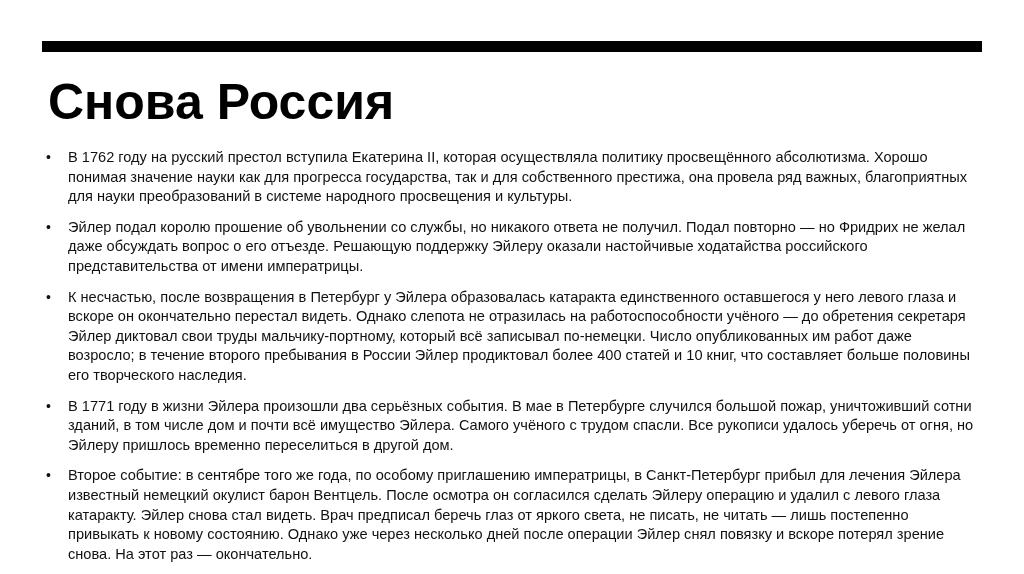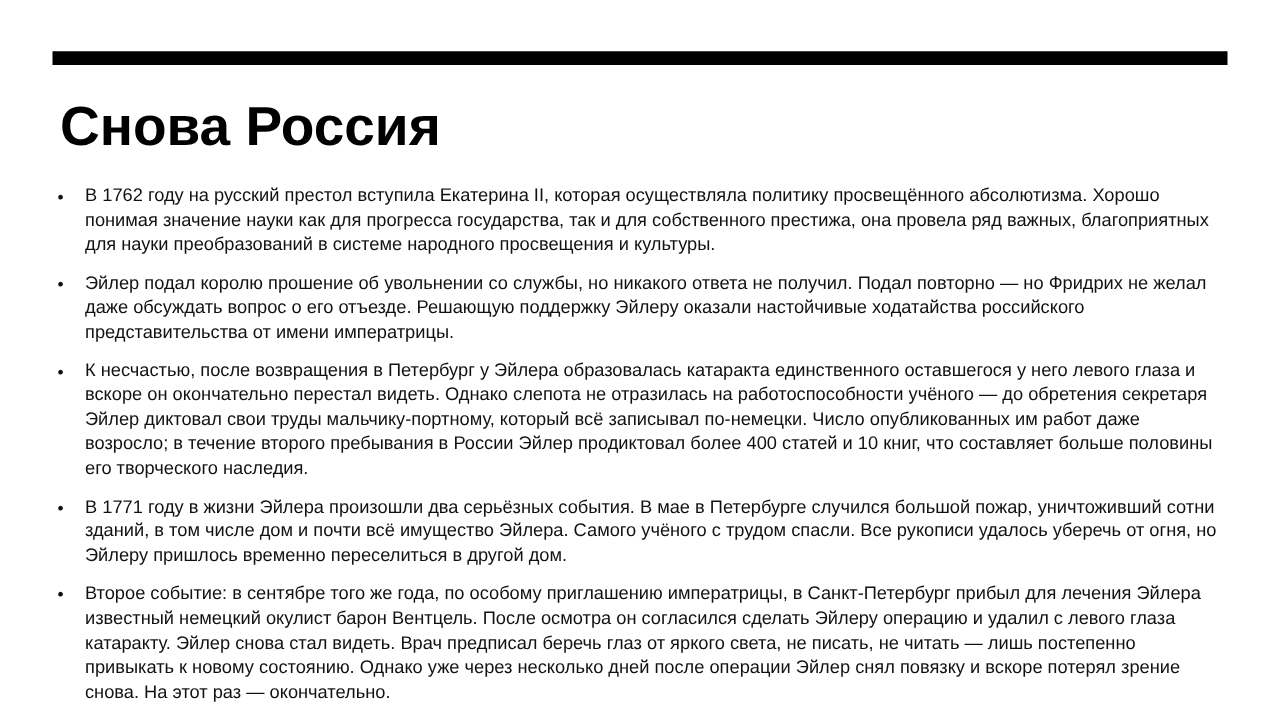--- a/index.html
+++ b/index.html
@@ -21,21 +21,21 @@
       top: 41px;
       width: 940px;
       height: 11px;
       background: #000000;
     }
     .slide-title {
       position: absolute;
       left: 48px;
       top: 76px;
       margin: 0;
-      font-size: 44px;
+      font-size: 50px;
       font-weight: bold;
       line-height: 52px;
       letter-spacing: 0px;
       text-align: center;
     }
     .bullets {
       position: absolute;
       left: 40px;
       top: 148px;
       width: 940px;

